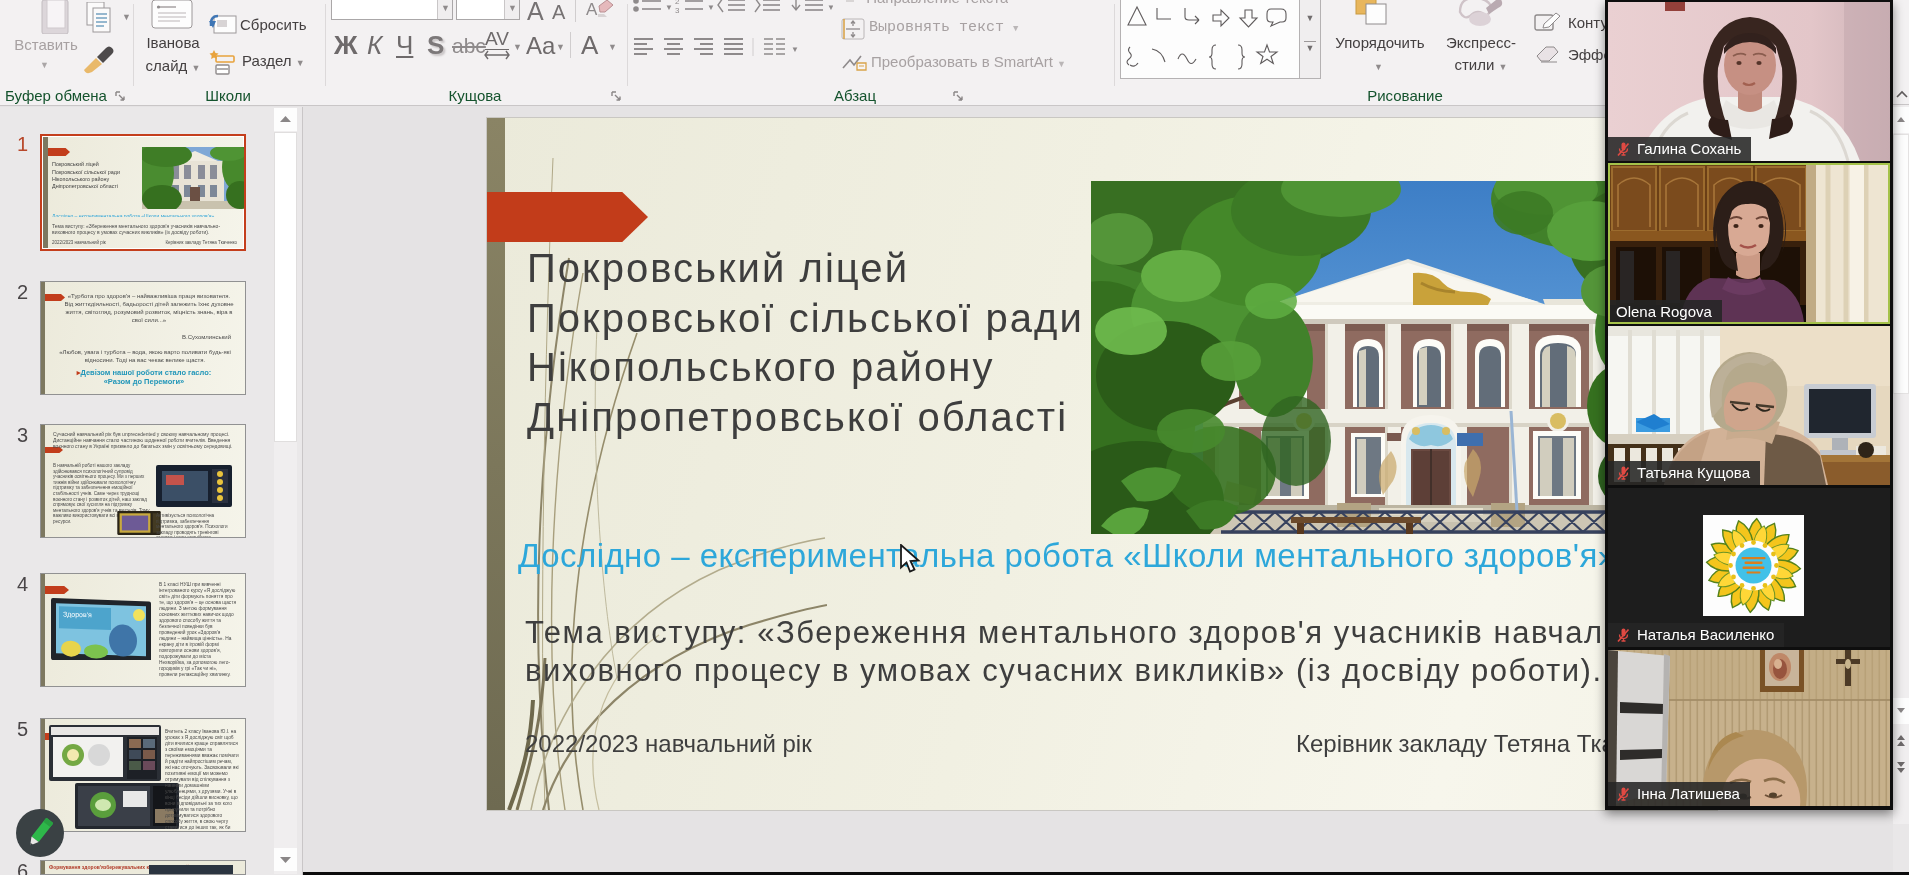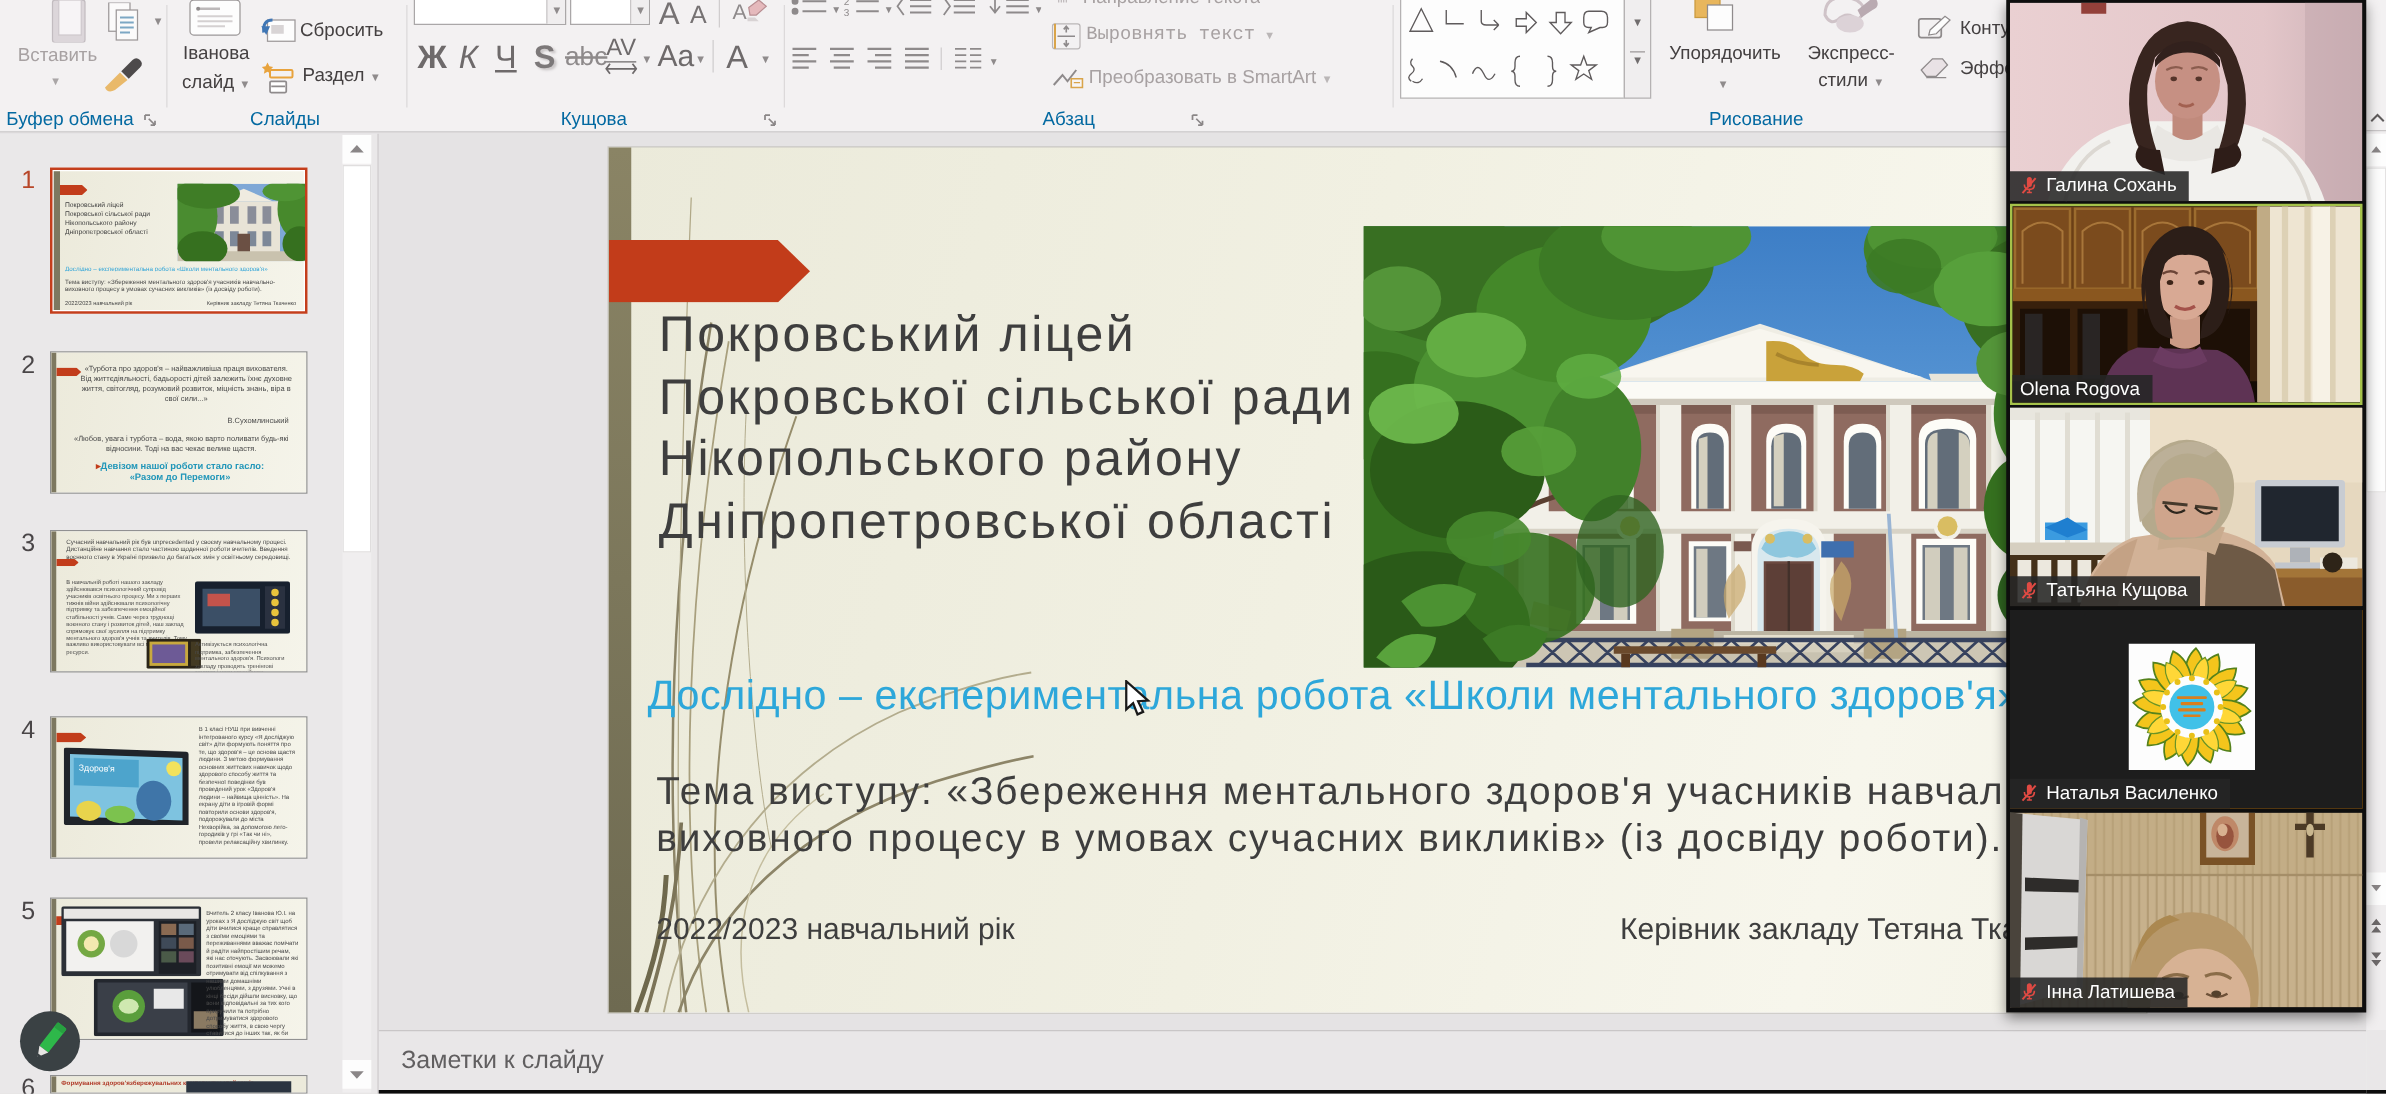--- a/index.html
+++ b/index.html
@@ -4,21 +4,21 @@
 <style>
   * { margin:0; padding:0; box-sizing:border-box; }
   html,body { width:1909px; height:875px; overflow:hidden; background:#e5e3e4;
     font-family:"Liberation Sans", sans-serif; }
   .abs { position:absolute; }
   #stage { position:relative; width:1909px; height:875px; }
   
   #ribbon { position:absolute; left:0; top:0; width:1909px; height:106px;
     background:#f3f1f2; border-bottom:1px solid #c9c6c7; }
   .vsep { position:absolute; top:4px; height:82px; width:1px; background:#dcd9da; }
-  .glabel { position:absolute; top:87px; font-size:15px; color:#0369a1; text-align:center; }
+  .glabel { position:absolute; top:87px; font-size:15px; color:#14532d; text-align:center; }
   .rtxt { font-size:15px; color:#444041; }
   .rtxt-dis { font-size:15px; color:#a7a1a2; }
   .dd { color:#8f8b8c; font-size:9px; }
   
   #lpanel { position:absolute; left:0; top:107px; width:303px; height:768px; background:#eae8e9; border-right:1px solid #c9c6c7; box-sizing:border-box; }
   .thumb { position:absolute; left:40px; width:206px; background:#fbfaf4; border:1px solid #919192; overflow:hidden; }
   .snum { position:absolute; left:17px; font-size:20px; color:#4a4648; }
   
   #canvas { position:absolute; left:303px; top:107px; width:1606px; height:717px; background:#e5e3e4; }
   #slide { position:absolute; left:487px; top:118px; width:1230px; height:692px;
@@ -84,21 +84,21 @@
       <path d="M1 9 L5 16 L8 9 Z" fill="#3f76b5"></path>
     </svg>
     <div class="abs rtxt" style="left:240px; top:16px;">Сбросить</div>
     <svg class="abs" style="left:206px; top:48px;" width="32" height="28" viewBox="0 0 32 28">
       <path d="M8 2 l1.5 3 3 .5 -2.2 2.3 .6 3.2 -2.9 -1.6 -2.9 1.6 .6 -3.2 L3.5 5.5 l3 -.5 Z" fill="#e8a33d"></path>
       <rect x="10" y="8" width="18" height="6" rx="1" fill="none" stroke="#e8a33d" stroke-width="1.6"></rect>
       <rect x="10" y="17" width="13" height="9" rx="1" fill="#fff" stroke="#8f8b8c" stroke-width="1.4"></rect>
       <line x1="11" y1="21" x2="22" y2="21" stroke="#8f8b8c" stroke-width="1.4"></line>
     </svg>
     <div class="abs rtxt" style="left:242px; top:52px;">Раздел <span class="dd">▼</span></div>
-    <div class="glabel" style="left:160px; width:136px;">Слайды</div>
+    <div class="glabel" style="left:160px; width:136px;">Школи</div>
     <div class="vsep" style="left:325px;"></div>
 
     <div class="abs" style="left:331px; top:-6px; width:122px; height:26px; background:#fff; border:1px solid #aaa7a8;">
       <div class="abs" style="right:0; top:0; width:15px; height:24px; background:#f0eeef; border-left:1px solid #c9c6c7;">
         <div class="dd" style="margin:8px 0 0 3px;">▼</div>
         </div>
     </div>
     <div class="abs" style="left:456px; top:-6px; width:64px; height:26px; background:#fff; border:1px solid #aaa7a8;">
       <div class="abs" style="right:0; top:0; width:15px; height:24px; background:#f0eeef; border-left:1px solid #c9c6c7;">
         <div class="dd" style="margin:8px 0 0 3px;">▼</div>
@@ -613,23 +613,20 @@
     </svg>
     <div class="abs" style="left:31px; top:419px; width:1190px; font-size:33px; color:#2da7da; letter-spacing:0.45px; white-space:nowrap; overflow:hidden;">Дослідно – експериментальна робота «Школи ментального здоров'я»</div>
     <div class="abs" style="left:38px; top:496px; font-size:31px; line-height:38px; color:#3e3e3e; letter-spacing:1.55px; white-space:nowrap;">Тема виступу: «Збереження ментального здоров'я учасників навчально-<br>виховного процесу в умовах сучасних викликів» (із досвіду роботи).</div>
     <div class="abs" style="left:38px; top:612px; font-size:24px; color:#3e3e3e;">2022/2023 навчальний рік</div>
     <div class="abs" style="left:809px; top:612px; font-size:24px; color:#3e3e3e; white-space:nowrap;">Керівник закладу Тетяна Ткаченко</div>
   </div>
 
   <svg class="abs" style="left:897px; top:544px; z-index:50;" width="24" height="30" viewBox="0 0 24 30">
     <path d="M4 1 L4 23.5 L9.5 18.5 L13 27.5 L17.5 25.5 L13.5 17 L21.5 16.5 Z" fill="#fff" stroke="#1a1a1a" stroke-width="1.8" stroke-linejoin="miter"></path>
   </svg>
-  <div id="notes">
-    <div class="abs" style="left:18px; top:12px; font-size:20px; color:#615f60;">Заметки к слайду</div>
-  </div>
   <div id="blackbar"></div>
   <div id="rstrip">
     <div class="abs" style="left:0; top:0; width:16px; height:105px; background:#f3f1f2; border-bottom:1px solid #c9c6c7;"></div>
     <svg class="abs" style="left:2px; top:88px;" width="14" height="14" viewBox="0 0 14 14">
         <path d="M2 9 L7 4 L12 9" stroke="#5f5b5c" stroke-width="1.6" fill="none"></path>
       </svg>
     <div class="abs" style="left:0; top:107px; width:16px; height:26px; background:#fdfdfd;">
       <svg width="16" height="26" viewBox="0 0 16 26">
           <path d="M4 15 L8 10 L12 15 Z" fill="#8a8687"></path>
         </svg>

